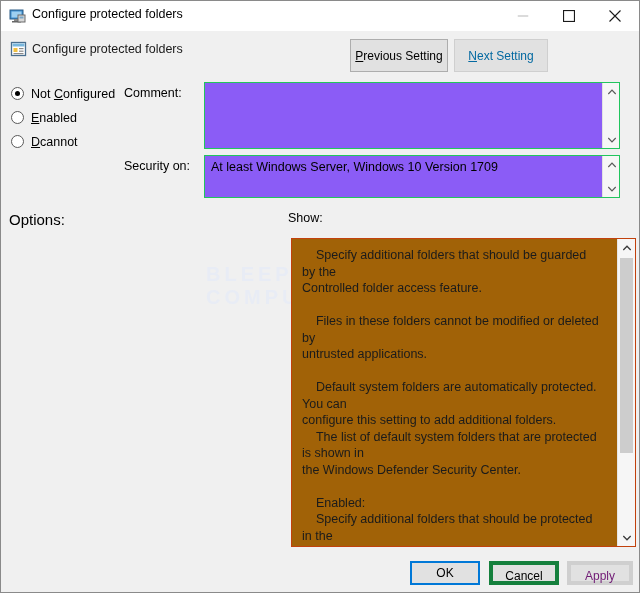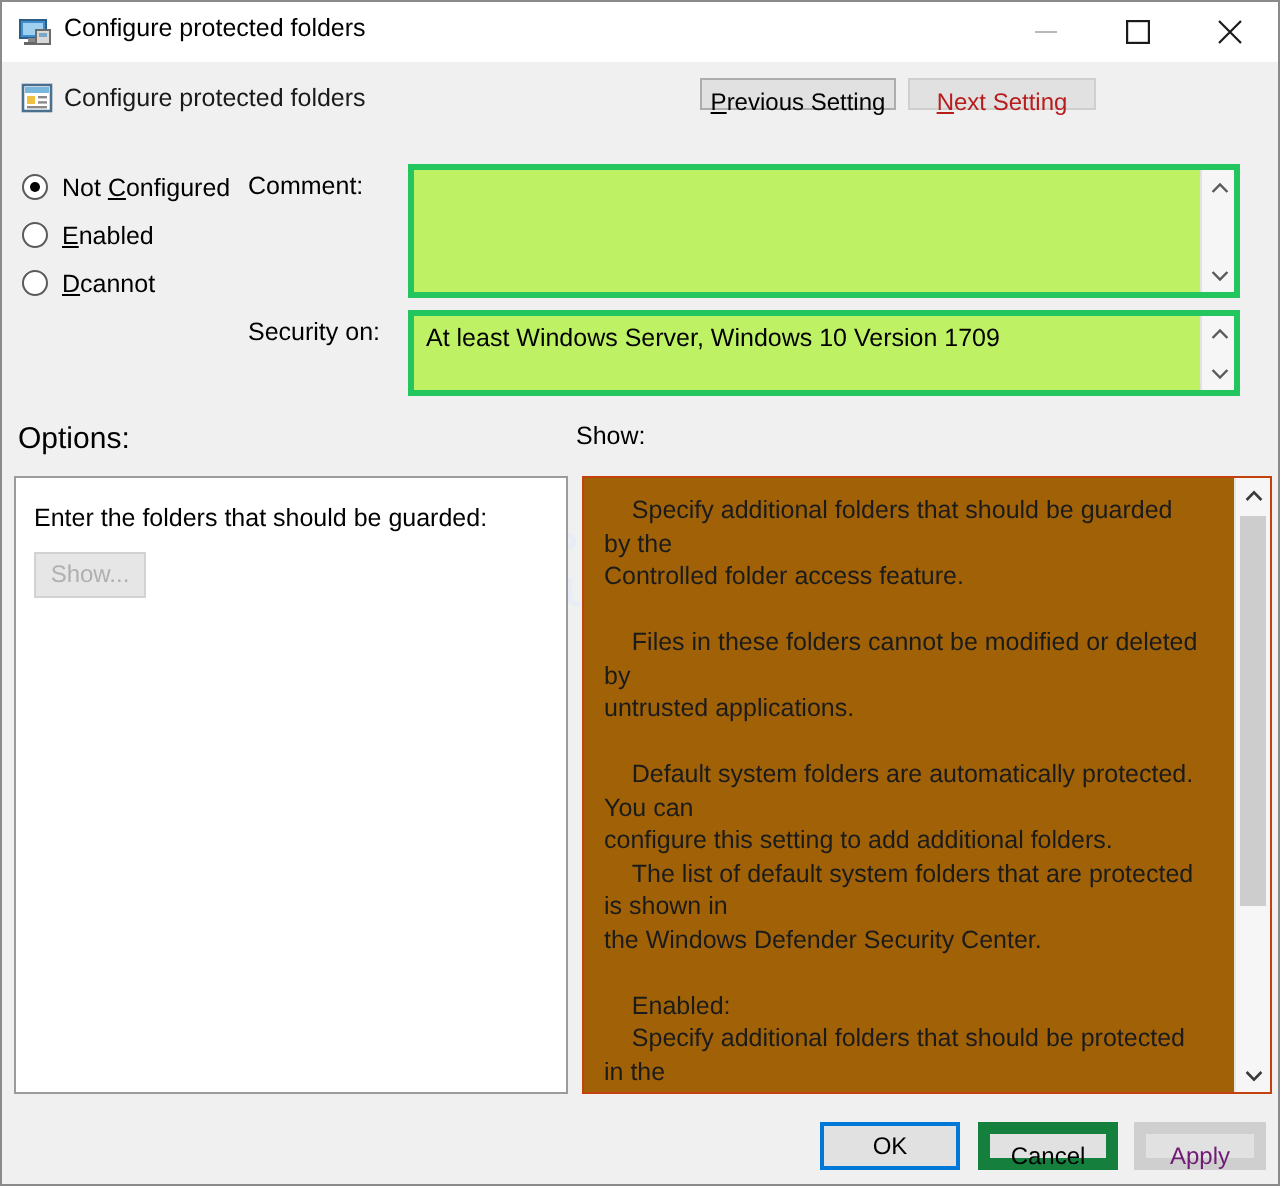--- a/index.html
+++ b/index.html
@@ -70,33 +70,33 @@
   #header-title {
     position: absolute;
     left: 31px; top: 11px;
     font-size: 12.5px;
     color: #1a1a1a;
     white-space: nowrap;
   }
   .navbtn {
     position: absolute;
     top: 8px;
-    height: 16px;
+    height: 33px;
     font-family: "Liberation Sans", sans-serif;
     font-size: 12px;
     background: #e1e1e1;
     border: 1px solid #adadad;
     color: #000;
     padding: 0;
     line-height: 22px;
     text-align: center;
     cursor: default;
   }
   #btn-prev { left: 349px; width: 98px; }
-  #btn-next { left: 453px; width: 94px; color: #b91c1c; border-color: #cfcfcf; background: #e1e1e1; }
+  #btn-next { left: 453px; width: 94px; color: #0369a1; border-color: #cfcfcf; background: #e1e1e1; }
   .ul { text-decoration: underline; }
 
   
   #upper {
     position: absolute;
     left: 0; top: 77px;
     width: 638px;
     height: 130px;
     background: #f0f0f0;
     padding-left: 32px;
@@ -137,22 +137,22 @@
     color: #000;
   }
   #label-supported {
     position: absolute;
     left: 123px; top: 81px;
     font-size: 12.5px;
     color: #000;
   }
   .fieldbox {
     position: absolute;
-    background: #bef264;
-    border: 3px solid #22c55e;
+    background: #8b5cf6;
+    border: 1px solid #22c55e;
     box-sizing: border-box;
   }
   #comment-box { left: 203px; top: 4px; width: 416px; height: 67px; }
   #supported-box { left: 203px; top: 77px; width: 416px; height: 43px; }
   .field-text {
     position: absolute;
     left: 6px; top: 4px;
     font-size: 12.5px;
     color: #000;
     white-space: nowrap;
@@ -264,21 +264,21 @@
   
   .dlgbtn {
     position: absolute;
     top: 560px;
     height: 24px;
     font-family: "Liberation Sans", sans-serif;
     font-size: 12px;
     line-height: 22px;
     text-align: center;
     background: #e1e1e1;
-    border: 6px solid #15803d;
+    border: 4px solid #15803d;
     color: #000;
     padding: 0;
     cursor: default;
   }
   #btn-ok {
     left: 409px; width: 70px;
     border: 1px solid #0078d7;
     outline: 1px solid #0078d7;
     outline-offset: -2px;
     background: #e1e1e1;
@@ -404,24 +404,20 @@
       </div>
     </div>
   </div>
 
   <span id="label-options">Options:</span>
   <span id="label-help">Show:</span>
 
   <div id="watermark"><span>BLEEPING</span>
 <span>COMPUTER</span></div>
 
-  <div id="options-panel">
-    <span id="options-label">Enter the folders that should be guarded:</span>
-    <button id="btn-show">Show...</button>
-  </div>
 
   <div id="help-panel">
     <div id="help-text">    Specify additional folders that should be guarded by the
 Controlled folder access feature.
 
     Files in these folders cannot be modified or deleted by
 untrusted applications.
 
     Default system folders are automatically protected. You can
 configure this setting to add additional folders.

